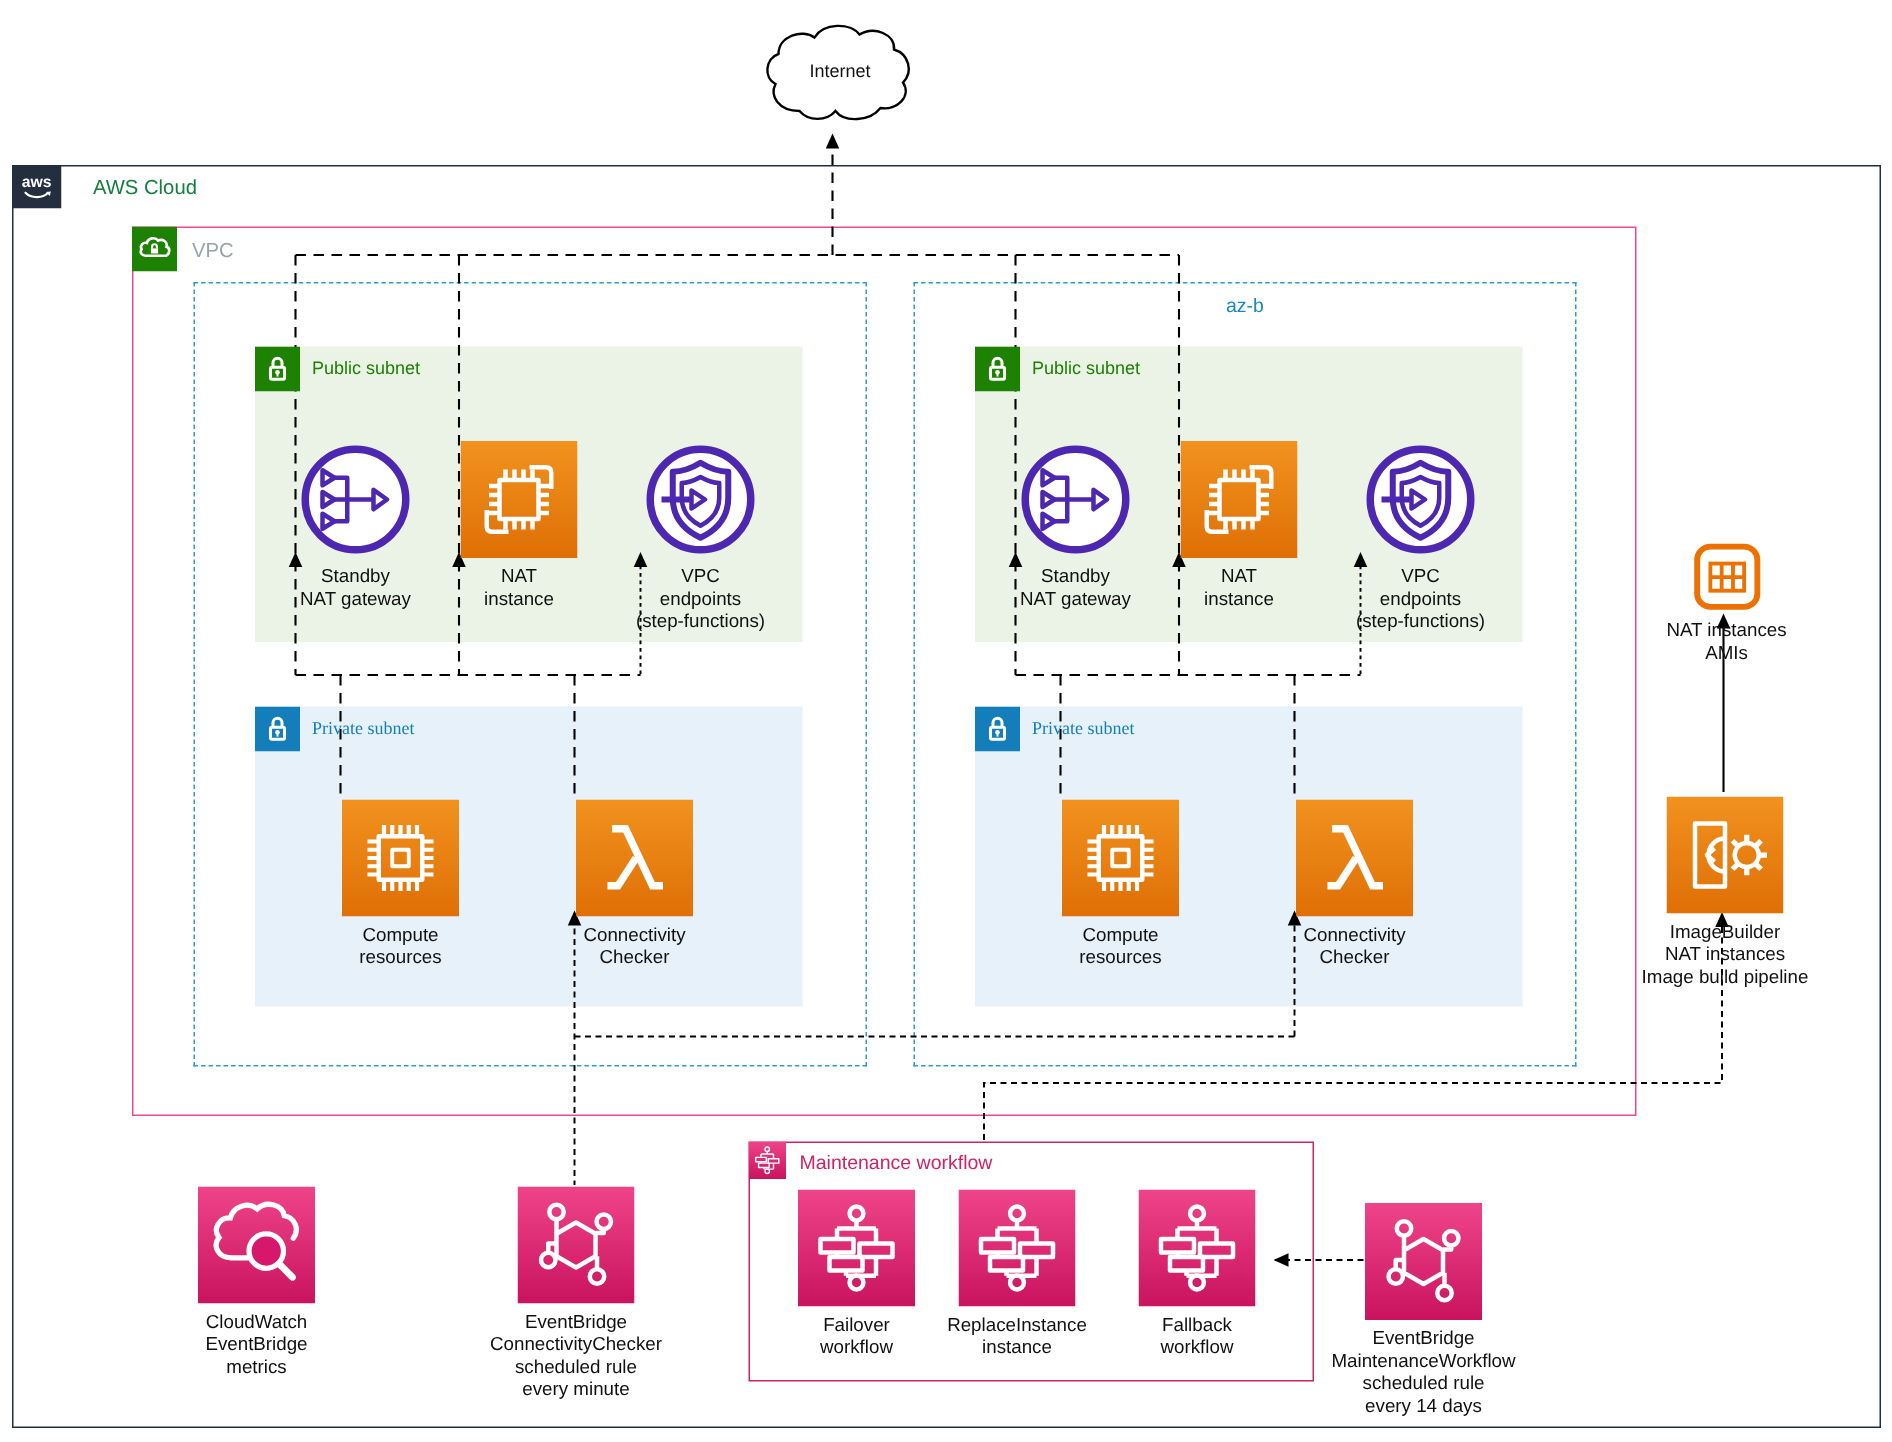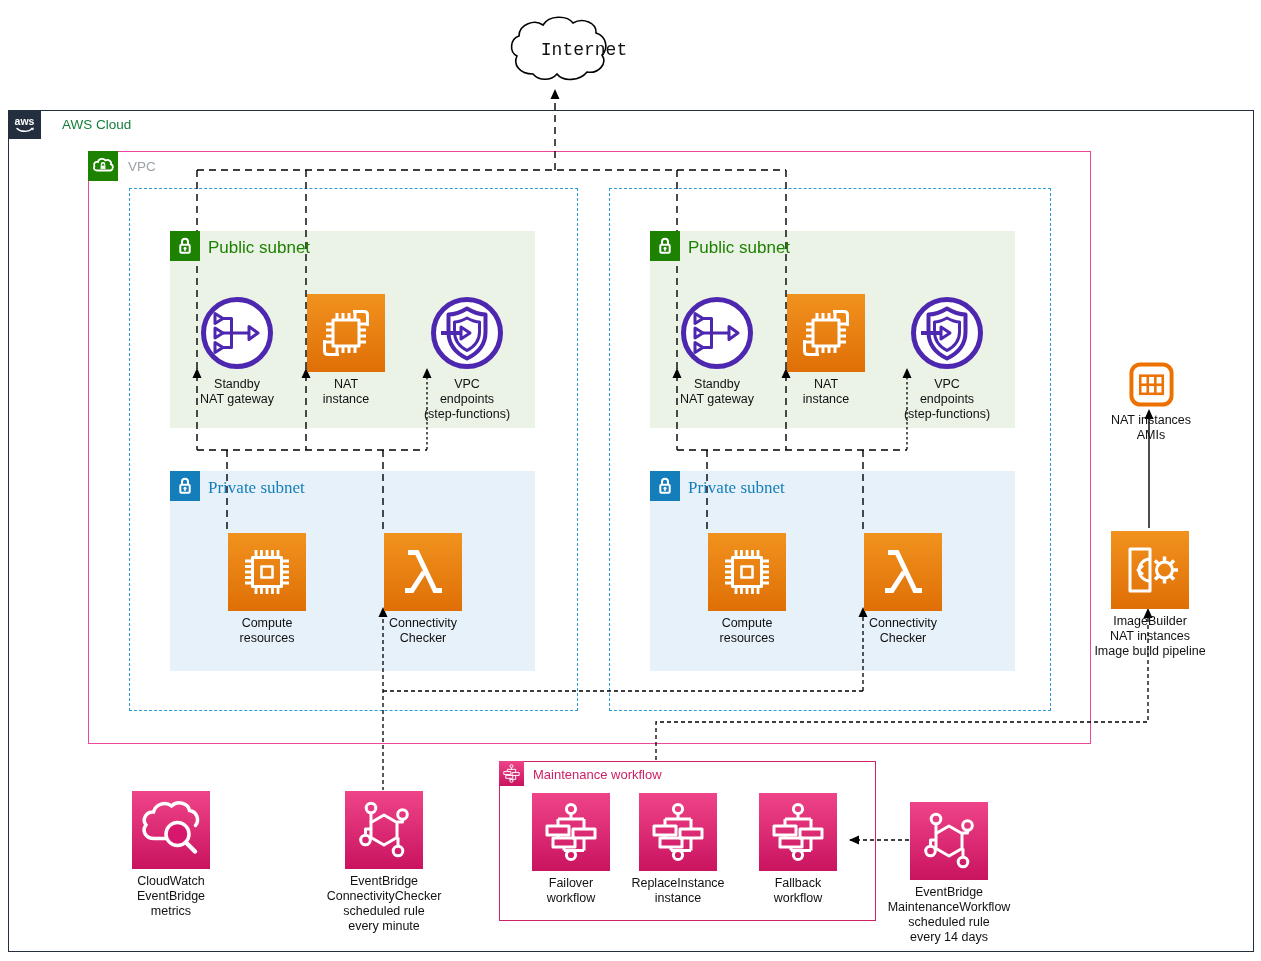--- a/index.html
+++ b/index.html
@@ -14,39 +14,39 @@
   .vpc-ic{position:absolute;left:-1px;top:-1px;width:30px;height:30px;}
   .vpc-lbl{position:absolute;left:39px;top:7px;font-size:13.5px;color:#9AA3A9;z-index:10;}
   .az{position:absolute;top:36px;height:521px;border:1.2px dashed #2E9BD6;}
   .az-a{left:40px;width:447px;}
   .az-b{left:520px;width:440px;}
   .az-lbl{position:absolute;left:0;right:0;top:7px;text-align:center;font-size:13px;color:#1886C9;z-index:10;}
   .subnet{position:absolute;left:40px;width:365px;}
   .subnet.public{top:42px;height:197px;background:#EAF3E6;}
   .subnet.private{top:282px;height:200px;background:#E7F1F9;}
   .sub-ic{position:absolute;left:0;top:0;width:30px;height:30px;z-index:10;}
-  .sub-lbl{position:absolute;left:38px;top:7px;font-size:17px;z-index:10;}
+  .sub-lbl{position:absolute;left:38px;top:7px;font-size:12px;z-index:10;}
   .sub-lbl.green{color:#1D8102;}
   .sub-lbl.blue{color:#147EBA;font-family:Liberation Serif, serif;}
   .mbox{position:absolute;left:462px;top:650px;width:375px;height:158px;border:1px solid #CE2264;margin-left:28px;}
   .m-ic{position:absolute;left:-1px;top:-1px;width:25px;height:25px;z-index:10;}
   .m-title{position:absolute;left:33px;top:5px;font-size:13px;color:#CE2264;z-index:10;}
 
   
   .node{position:absolute;width:150px;display:flex;flex-direction:column;align-items:center;z-index:10;}
   .i78{width:78px;height:78px;}
   .i48{width:47px;height:47px;}
   .nlbl{margin-top:5px;font-size:12.5px;line-height:15px;text-align:center;white-space:pre-line;color:#111;}
 
   
   #connectors{position:absolute;left:0;top:0;z-index:5;pointer-events:none;}
 
   
   .inet{position:absolute;left:505px;top:12px;width:110px;height:76px;z-index:10;}
-  .inet-lbl{position:absolute;left:529px;top:40px;width:110px;text-align:center;font-size:18px;z-index:11;font-family:Liberation Mono, monospace;}
+  .inet-lbl{position:absolute;left:505px;top:40px;width:110px;text-align:center;font-size:12px;z-index:11;}
 </style>
 </head>
 <body>
 
 <svg width="0" height="0" style="position:absolute" aria-hidden="true">
   <defs>
     <linearGradient id="gOr" x1="0" y1="0" x2="0" y2="1">
       <stop offset="0" stop-color="#F1921E"></stop>
         <stop offset="1" stop-color="#DF6F06"></stop>
     </linearGradient>
@@ -253,20 +253,21 @@
         <div class="node" style="left:218px;top:344px">
           <svg class="i78" viewBox="0 0 78 78">
               <use href="#sym-lambda"></use>
             </svg>
           <div class="nlbl">Connectivity
 Checker</div>
         </div>
       </div>
 
       <div class="az az-b">
+        <div class="az-lbl">az-b</div>
         <div class="subnet public">
           <svg class="sub-ic" viewBox="0 0 30 30">
               <use href="#sym-lockpub"></use>
             </svg>
           <div class="sub-lbl green">Public subnet</div>
         </div>
         <div class="subnet private">
           <svg class="sub-ic" viewBox="0 0 30 30">
               <use href="#sym-lockpriv"></use>
             </svg>

